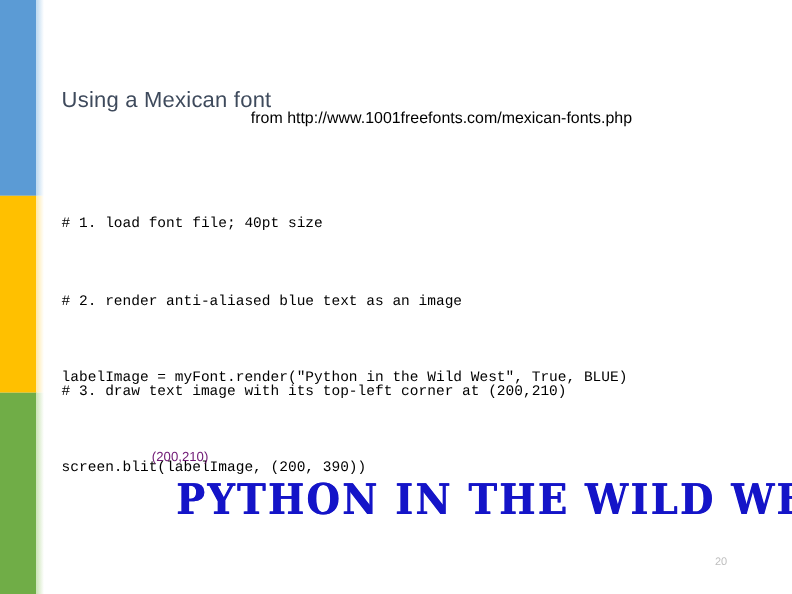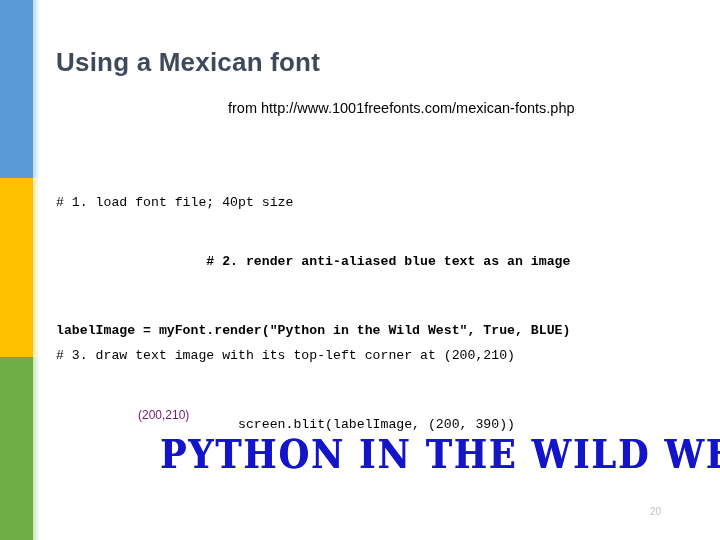--- a/index.html
+++ b/index.html
@@ -64,23 +64,23 @@
     background: #70ad47;
   }
   .band-green::after {
     background: linear-gradient(to right, #cbe4b6, #ffffff);
   }
 
   
   .title {
     position: absolute;
     left: 56px;
-    top: 47px;
-    font-size: 26px;
-    font-weight: bold;
+    top: 80px;
+    font-size: 20px;
+    font-weight: normal;
     color: #3e4a5c;
     letter-spacing: 0.2px;
     white-space: nowrap;
   }
   .subtitle {
     position: absolute;
     left: 228px;
     top: 100px;
     font-size: 14.5px;
     font-weight: normal;
@@ -93,27 +93,26 @@
     position: absolute;
     left: 56px;
     font-family: "Liberation Mono", "DejaVu Sans Mono", monospace;
     font-size: 13.2px;
     line-height: 23px;
     color: #000000;
     white-space: pre;
   }
   .code-block .line {
     white-space: pre;
-    text-align: right;
   }
   .code-block .b {
     font-weight: bold;
   }
   #code-block-1 { top: 145px; }
-  #code-block-2 { top: 204px; font-weight: bold; }
+  #code-block-2 { top: 216px; }
   #code-block-3 { top: 298px; }
 
   
   .coord-label {
     position: absolute;
     left: 138px;
     top: 408px;
     font-size: 12px;
     color: #701a75;
     white-space: nowrap;

